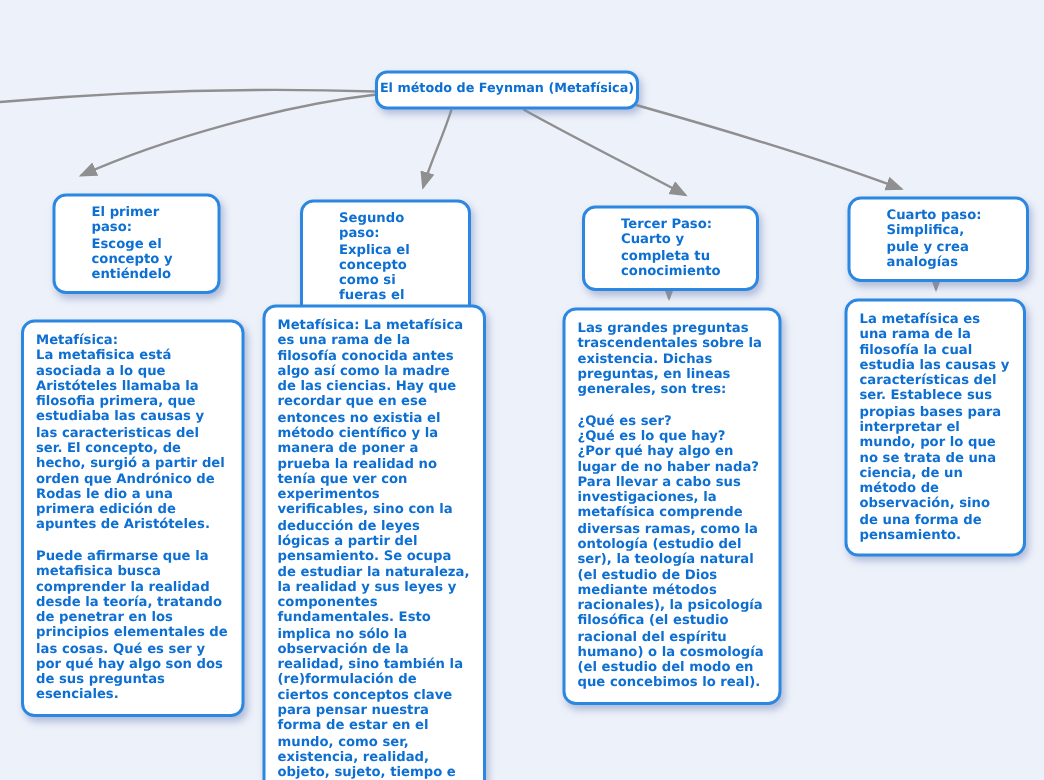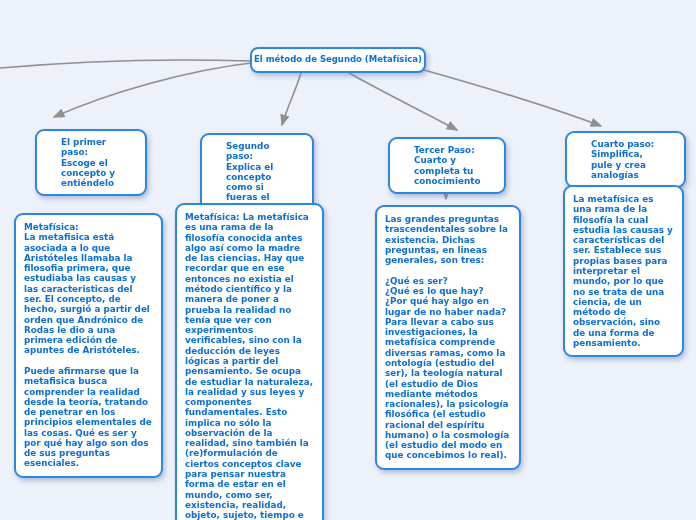--- a/index.html
+++ b/index.html
@@ -42,21 +42,21 @@
     font-size:8.8px;
     padding:7px 8px;
   }
   #step-1{left:35px;top:129px;width:112px;min-height:48px;}
   #step-2{left:200px;top:133px;width:114px;min-height:57px;}
   #step-3{left:388px;top:137px;width:118px;min-height:46px;}
   #step-4{left:565px;top:131px;width:121px;min-height:47px;}
   #note-1{left:14px;top:213px;width:149px;}
   #note-2{left:175px;top:203px;width:149px;}
   #note-3{left:375px;top:205px;width:146px;}
-  #note-4{left:563px;top:185px;width:121px;}
+  #note-4{left:563px;top:199px;width:121px;}
 </style>
 </head>
 <body>
 
 <div class="canvas">
 
   <svg class="connectors" viewBox="0 0 696 520" xmlns="http://www.w3.org/2000/svg">
     <defs>
       <marker id="ah" markerWidth="9" markerHeight="8" refX="6.5" refY="3" orient="auto">
         <path d="M0,0 L7.5,3 L0,6 z" fill="#8f8f8f"></path>
@@ -66,21 +66,21 @@
     <path d="M 251 63 C 190 70 110 92 54 117" fill="none" stroke="#8f8f8f" stroke-width="1.6" marker-end="url(#ah)"></path>
     <path d="M 301 73 C 295 92 287 108 282 125" fill="none" stroke="#8f8f8f" stroke-width="1.6" marker-end="url(#ah)"></path>
     <path d="M 349 73 C 383 92 427 114 457 130" fill="none" stroke="#8f8f8f" stroke-width="1.6" marker-end="url(#ah)"></path>
     <path d="M 424 70 C 488 88 553 108 601 126" fill="none" stroke="#8f8f8f" stroke-width="1.6" marker-end="url(#ah)"></path>
     <path d="M 85 179 L 85 193" fill="none" stroke="#8f8f8f" stroke-width="1.6" marker-end="url(#ah)"></path>
     <path d="M 263 191 L 263 197" fill="none" stroke="#8f8f8f" stroke-width="1.6" marker-end="url(#ah)"></path>
     <path d="M 446 184 L 446 199" fill="none" stroke="#8f8f8f" stroke-width="1.6" marker-end="url(#ah)"></path>
     <path d="M 624 179 L 624 193" fill="none" stroke="#8f8f8f" stroke-width="1.6" marker-end="url(#ah)"></path>
   </svg>
 
-  <div class="node root-node" id="root">El método de Segundo (Metafísica)</div>
+  <div class="node root-node" id="root">El método de Feynman (Metafísica)</div>
 
   <div class="node step-node" id="step-1">El primer paso: Escoge el concepto y entiéndelo</div>
 
   <div class="node step-node" id="step-2">Segundo paso: Explica el concepto como si fueras el profesor</div>
 
   <div class="node step-node" id="step-3">Tercer Paso: Cuarto y completa tu conocimiento</div>
 
   <div class="node step-node" id="step-4">Cuarto paso: Simplifica, pule y crea analogías</div>
 
   <div class="node note-node" id="note-1">Metafísica:

